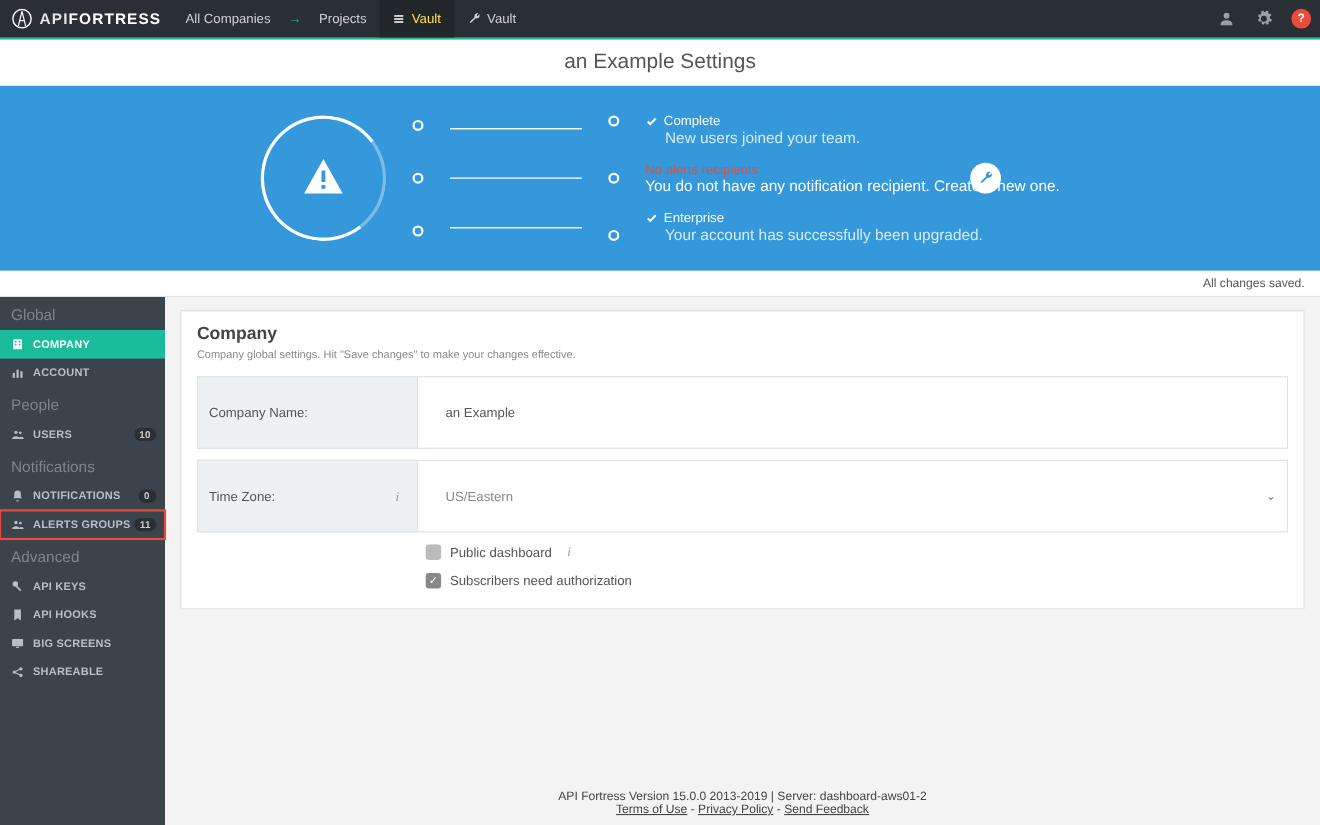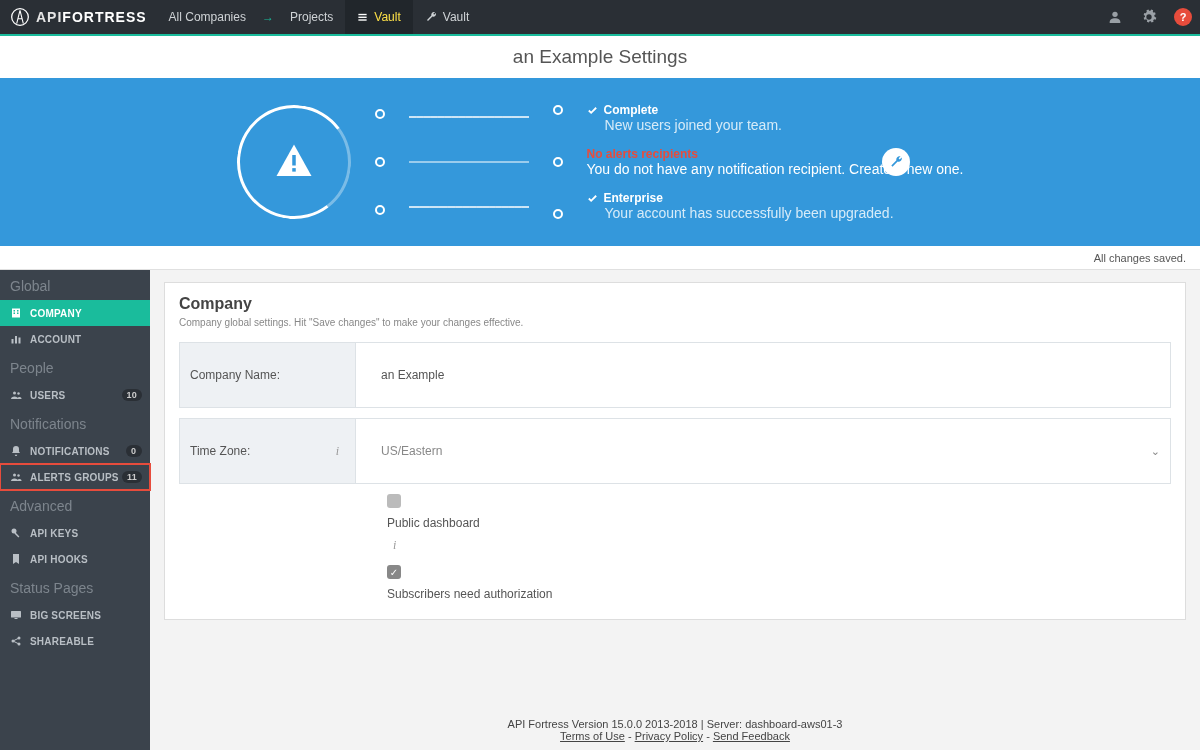--- a/index.html
+++ b/index.html
@@ -25,21 +25,21 @@
   .ring { width:114px; height:114px; border:3px solid #fff; border-radius:50%; display:flex; align-items:center; justify-content:center; border-right-color: rgba(255,255,255,0.35); transform: rotate(8deg); }
   .ring svg { transform: rotate(-8deg); }
   .nodes { height:114px; display:flex; flex-direction:column; justify-content:space-between; padding:4px 0; }
   .node { width:10px; height:10px; border:2px solid #fff; border-radius:50%; }
   .lines { position:relative; width:120px; height:114px; }
   .lines svg { width:100%; height:100%; }
   .targets { height:114px; display:flex; flex-direction:column; justify-content:space-between; padding:0; }
   .target { width:10px; height:10px; border:2px solid #fff; border-radius:50%; }
   .statuses { display:flex; flex-direction:column; gap:14px; }
   .status { display:flex; flex-direction:column; }
-  .status .head { display:flex; align-items:center; gap:6px; font-size:12px; font-weight:700; }
+  .status .head { display:flex; align-items:center; gap:6px; font-size:12px; font-weight:400; }
   .status .sub { font-size:14px; color: #d6ebf8; margin-left:18px; }
   .status.warn .head { color:#e74c3c; }
   .status.warn .sub { color:#fff; }
   .wrench-fab { position:absolute; right:290px; top:70px; width:28px; height:28px; background:#fff; border-radius:50%; display:flex; align-items:center; justify-content:center; color:#3498db; }
 
   
   .saved-strip { background:#fff; height:24px; display:flex; align-items:center; justify-content:flex-end; padding:0 14px; font-size:11px; color:#555; border-bottom:1px solid #e0e0e0; }
 
   
   .columns { display:flex; height: calc(750px - 36px - 42px - 168px - 24px); }
@@ -48,29 +48,29 @@
   .side-item { padding:7px 10px; display:flex; align-items:center; gap:8px; cursor:pointer; position:relative; font-weight:600; text-transform:uppercase; font-size:10px; letter-spacing:0.2px; }
   .side-item.active { background:#1abc9c; color:#fff; }
   .side-item .badge { position:absolute; right:8px; background:#2a2f35; color:#ccc; font-size:9px; border-radius:8px; padding:1px 5px; min-width:16px; text-align:left; }
   .side-item.hl { outline:2px solid #e74c3c; outline-offset:-1px; }
 
   .content { flex:1; padding:12px 14px 0 14px; display:flex; flex-direction:column; }
   .card { background:#fff; border:1px solid #ddd; padding:12px 14px 18px; flex:0 0 auto; }
   .card h2 { font-size:16px; color:#444; font-weight:600; margin-bottom:4px; }
   .card .subtitle { font-size:10px; color:#888; margin-bottom:14px; }
   .form-row { display:flex; margin-bottom:10px; }
-  .form-label { width:176px; background:#eef1f4; border:1px solid #dde2e6; border-right:none; padding:10px 10px; font-size:12px; color:#555; display:flex; align-items:center; justify-content:space-between; }
+  .form-label { width:200px; background:#eef1f4; border:1px solid #dde2e6; border-right:none; padding:10px 10px; font-size:12px; color:#555; display:flex; align-items:center; justify-content:space-between; }
   .form-field { flex:1; border:1px solid #dde2e6; padding:15px; }
   .form-field input, .form-field select { width:100%; border:none; outline:none; padding:10px 10px; font-size:12px; color:#555; background:#fff; }
   .form-field.select { position:relative; }
   .form-field.select select { appearance:none; color:#888; }
   .chev { position:absolute; right:10px; top:50%; transform:translateY(-50%); color:#888; font-size:11px; pointer-events:none; }
   .info-i { font-style:italic; font-family: Georgia, serif; color:#999; font-size:12px; padding:0 6px; }
   .checks { margin-left:208px; display:flex; flex-direction:column; gap:12px; font-size:12px; color:#555; }
-  .check { display:flex; align-items:flex-start; gap:8px;flex-direction:column; }
+  .check { display:flex; align-items:flex-end; gap:8px; }
   .cb { width:14px; height:14px; border-radius:3px; background:#bbb; display:inline-flex; align-items:center; justify-content:center; color:#fff; font-size:10px; }
   .cb.checked { background:#888; }
 
   .footer { margin-top:auto; padding:10px 0 8px; text-align:center; font-size:11px; color:#444; }
   .footer a { color:#444; text-decoration:underline; }
 
   svg { display:block; }
 </style>
 </head>
 <body>
@@ -252,21 +252,20 @@
           <rect x="11" y="11" width="11" height="3" transform="rotate(45 11 11)"></rect>
         </svg>
       <span>API KEYS</span>
     </div>
     <div class="side-item">
       <svg width="12" height="12" viewBox="0 0 24 24" fill="#b9bfc5">
           <path d="M6 2h12v20l-6-4-6 4z"></path>
         </svg>
       <span>API HOOKS</span>
     </div>
-    <div class="side-head">Status Pages</div>
     <div class="side-item">
       <svg width="12" height="12" viewBox="0 0 24 24" fill="#b9bfc5">
           <rect x="2" y="4" width="20" height="13" rx="1"></rect>
           <rect x="9" y="18" width="6" height="2"></rect>
         </svg>
       <span>BIG SCREENS</span>
     </div>
     <div class="side-item">
       <svg width="12" height="12" viewBox="0 0 24 24" fill="#b9bfc5">
           <circle cx="6" cy="12" r="3"></circle>
@@ -305,21 +304,21 @@
           <span class="info-i">i</span>
         </div>
         <div class="check">
           <span class="cb checked">✓</span>
           <span>Subscribers need authorization</span>
         </div>
       </div>
     </div>
 
     <div class="footer">
-      <div>API Fortress Version 15.0.0 2013-2018 | Server: dashboard-aws01-3</div>
+      <div>API Fortress Version 15.0.0 2013-2019 | Server: dashboard-aws01-2</div>
       <div>
         <a href="#">Terms of Use</a> -
         <a href="#">Privacy Policy</a> -
         <a href="#">Send Feedback</a>
       </div>
     </div>
   </div>
 </div>
 
 </body></html>

